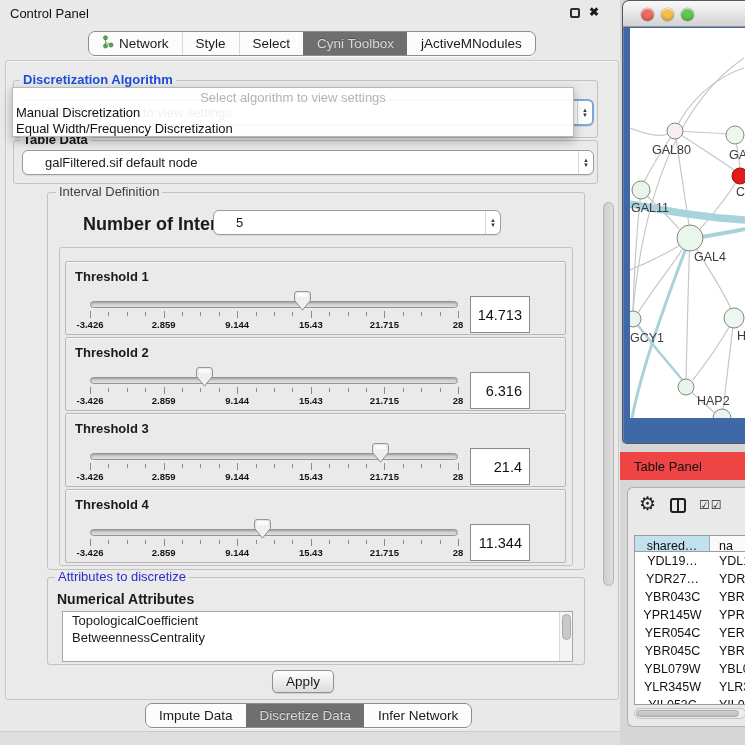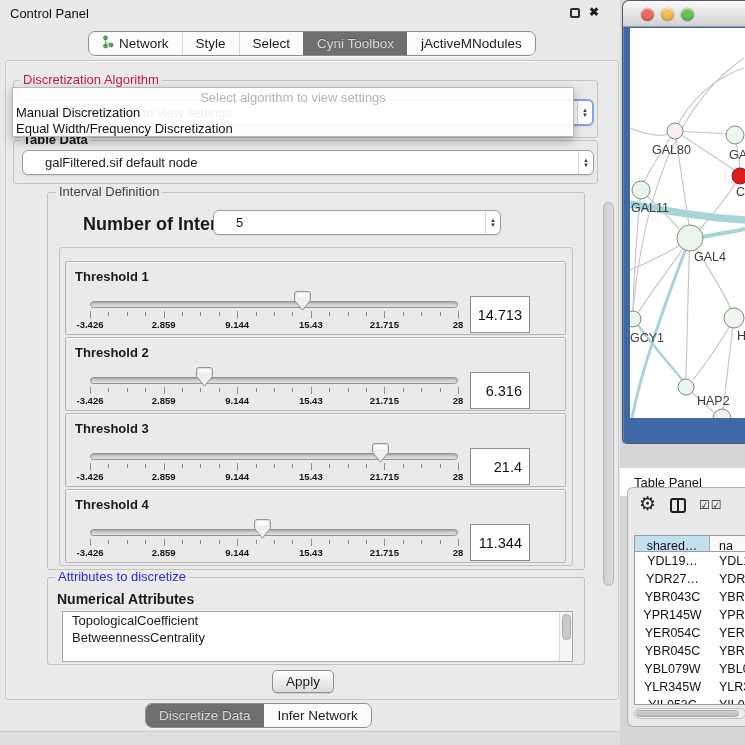--- a/index.html
+++ b/index.html
@@ -25,21 +25,21 @@
   .group{border:1px solid #c2c2c2;border-radius:3px}
   .gtitle{position:absolute;font-size:13px;background:#eaeaea;padding:0 3px;line-height:14px;white-space:nowrap}
 
   
   .combo{position:absolute;background:#fff;border:1px solid #9c9c9c;border-radius:6px;font-size:13px;display:flex;align-items:center;box-shadow:0 1px 1px rgba(0,0,0,.08)}
   .combo .val{padding-left:22px;flex:1;white-space:nowrap;overflow:hidden}
   .combo .stepper{width:15px;align-self:stretch;border-left:1px solid #d8d8d8;display:flex;flex-direction:column;align-items:center;justify-content:center;font-size:6px;color:#3a3a3a;line-height:5px}
 
   
   #algo-group{left:13px;top:80px;width:585px;height:58px}
-  #algo-title{left:20px;top:73px;color:#be185d;font-weight:normal}
+  #algo-title{left:20px;top:73px;color:#1d4ed8;font-weight:bold}
   #algo-combo{left:22px;top:99px;width:572px;height:27px;border:2px solid #7da7d8}
   #popup{left:12px;top:87px;width:562px;height:50px;background:rgba(255,255,255,.93);border:1px solid #b9b9b9;box-shadow:0 4px 10px rgba(0,0,0,.28);z-index:30;font-size:13px}
   .pop-ph{text-align:center;color:#b4b4b4;padding-top:2px;height:17px}
   .pop-opt{padding-left:3px;height:16px;line-height:16px;color:#111}
   .pop-opt.b{font-weight:normal}
 
   #td-group{left:13px;top:140px;width:585px;height:44px}
   #td-title{left:20px;top:133px;font-weight:bold;color:#141414;z-index:5}
   #td-combo{left:22px;top:150px;width:572px;height:25px}
 
@@ -78,21 +78,21 @@
   #apply-btn{left:272px;top:670px;width:62px;height:23px;border:1px solid #8f8f8f;border-radius:5px;background:linear-gradient(#fff,#e6e6e6 70%,#dcdcdc);font-size:13.5px;text-align:center;line-height:21px;box-shadow:0 1px 1px rgba(0,0,0,.12)}
   #bottom-band{left:0;top:731px;width:620px;height:14px;background:#dedede;border-top:1px solid #cccccc}
 
   
   #right-bg{left:620px;top:0;width:125px;height:745px;background:#d6d6d6}
   #net-window{position:absolute;left:622px;top:0;width:123px;height:444px;background:#3e68a8;border:1px solid #55585e;border-right:none;border-radius:7px 0 0 5px;box-shadow:inset 1px 0 0 rgba(255,255,255,.18)}
   #net-titlebar{position:absolute;left:0;top:0;right:0;height:26px;background:linear-gradient(#fafafa,#d2d2d2);border-bottom:1px solid #989898;border-radius:6px 0 0 0}
   .light{position:absolute;top:7px;width:13px;height:13px;border-radius:50%;box-shadow:inset 0 1px 1px rgba(255,255,255,.75), inset 0 -2px 3px rgba(0,0,0,.2), 0 0 0 0.5px rgba(0,0,0,.25)}
   #net-canvas{position:absolute;left:7px;top:27px;width:115px;height:390px;background:#fff}
 
-  #tp-bar{left:620px;top:468px;width:125px;height:28px;font-size:13px;padding:7px 0 0 14px;background:#ffffff;color:#111}
+  #tp-bar{left:620px;top:452px;width:125px;height:28px;font-size:13px;padding:7px 0 0 14px;background:#ef4444;color:#111}
   #tp-box{left:627px;top:487px;width:118px;height:240px;background:#e9e9e9;border:1px solid #b0b0b0;border-right:none;border-radius:6px 0 0 6px}
   #tp-gear{position:absolute;left:11px;top:4px;font-size:19px;color:#1d1d1d}
   #tp-split{position:absolute;left:42px;top:10px;width:16px;height:15px;border:2px solid #1d1d1d;border-radius:3px}
   #tp-split::after{content:"";position:absolute;left:5px;top:0;width:2px;height:11px;background:#1d1d1d}
   #tp-checks{position:absolute;left:71px;top:10px;font-size:12px;letter-spacing:1px;color:#1d1d1d}
   #tp-table{position:absolute;left:6px;top:47px;width:112px;height:170px;background:#fff;border:1px solid #9d9d9d;overflow:hidden;font-size:12.5px;color:#111}
   #tp-head{display:flex;height:16px;border-bottom:1px solid #9d9d9d}
   #tp-head .h1{width:75px;background:#c2e1ef;border-right:1px solid #93b3c2;text-align:center;line-height:20px;overflow:hidden}
   #tp-head .h2{flex:1;background:#fafafa;padding-left:9px;line-height:20px;overflow:hidden}
   .tp-row{display:flex;height:18px;line-height:18px}
@@ -354,20 +354,23 @@
       </div>
     <div id="attr-vtrack">
       <div id="attr-vthumb"></div>
     </div>
   </div>
 
   <div class="a" id="apply-btn">Apply</div>
 
   <div class="a" id="bottom-band"></div>
   <div class="a tabbar" id="bottom-tabs">
+      <div class="tab">
+        <span>Impute Data</span>
+      </div>
       <div class="tab active">
         <span>Discretize Data</span>
       </div>
       <div class="tab">
         <span>Infer Network</span>
       </div>
     </div>
 
   <div class="a" id="right-bg"></div>
 

